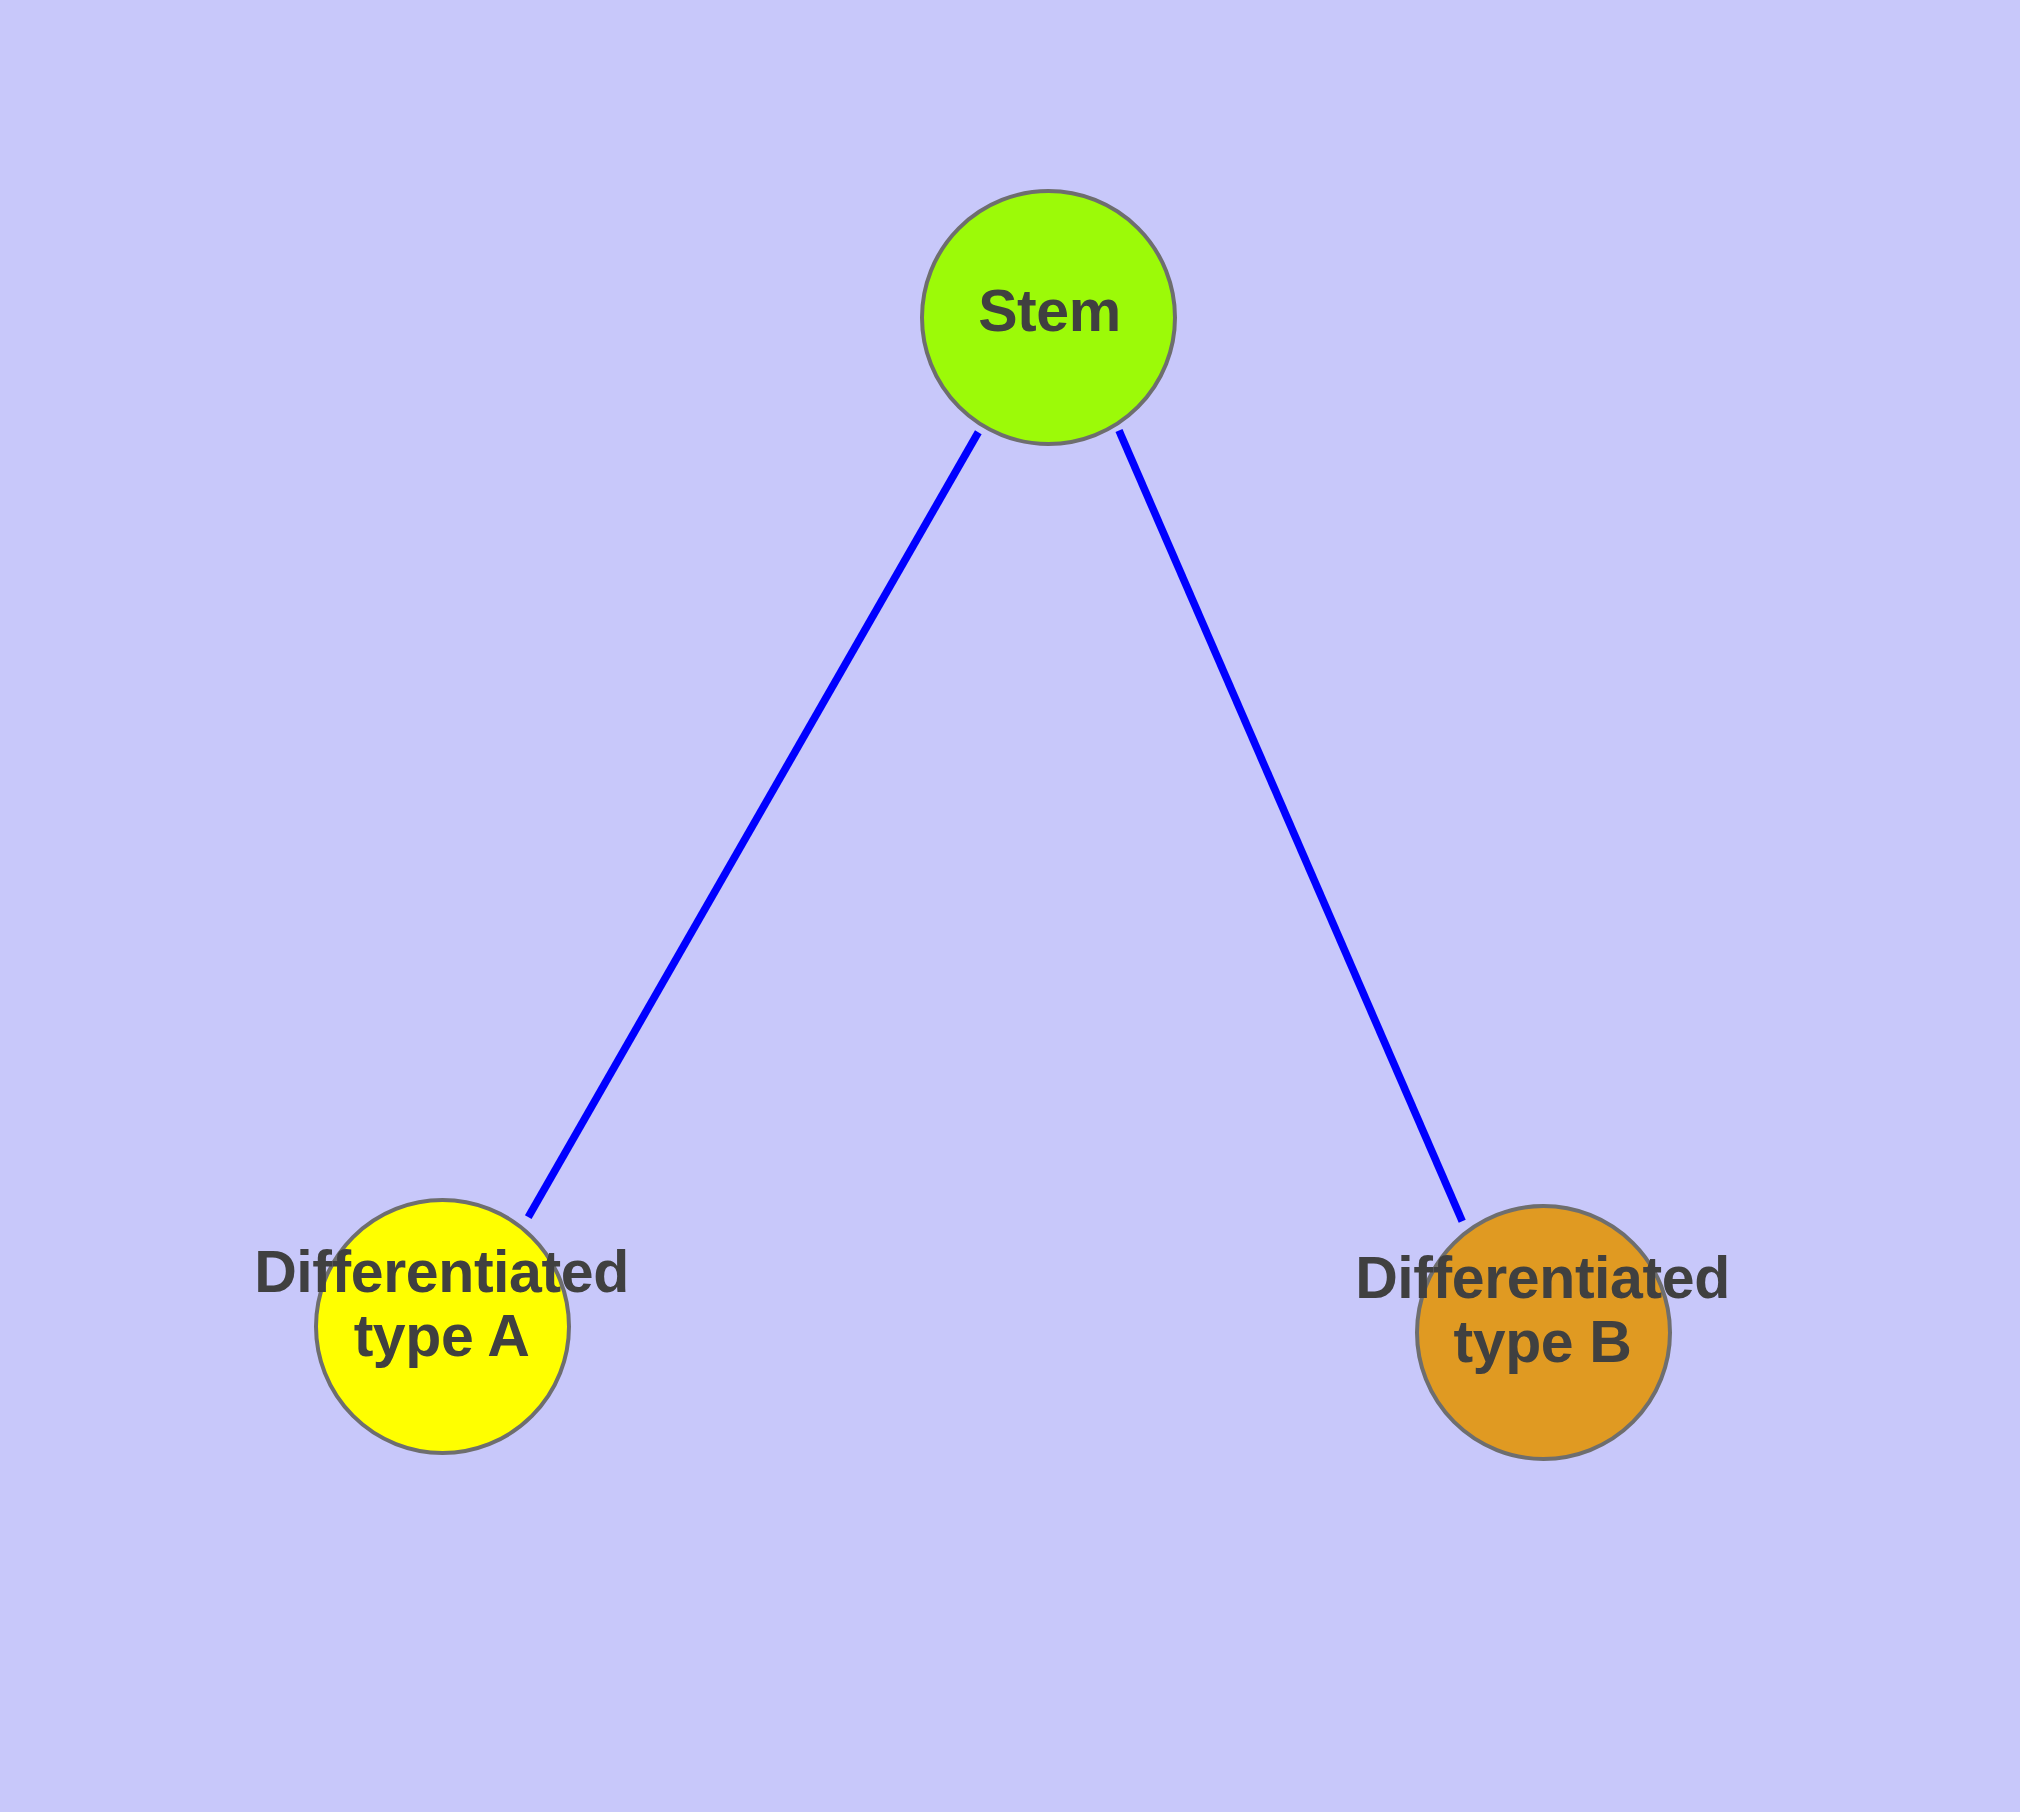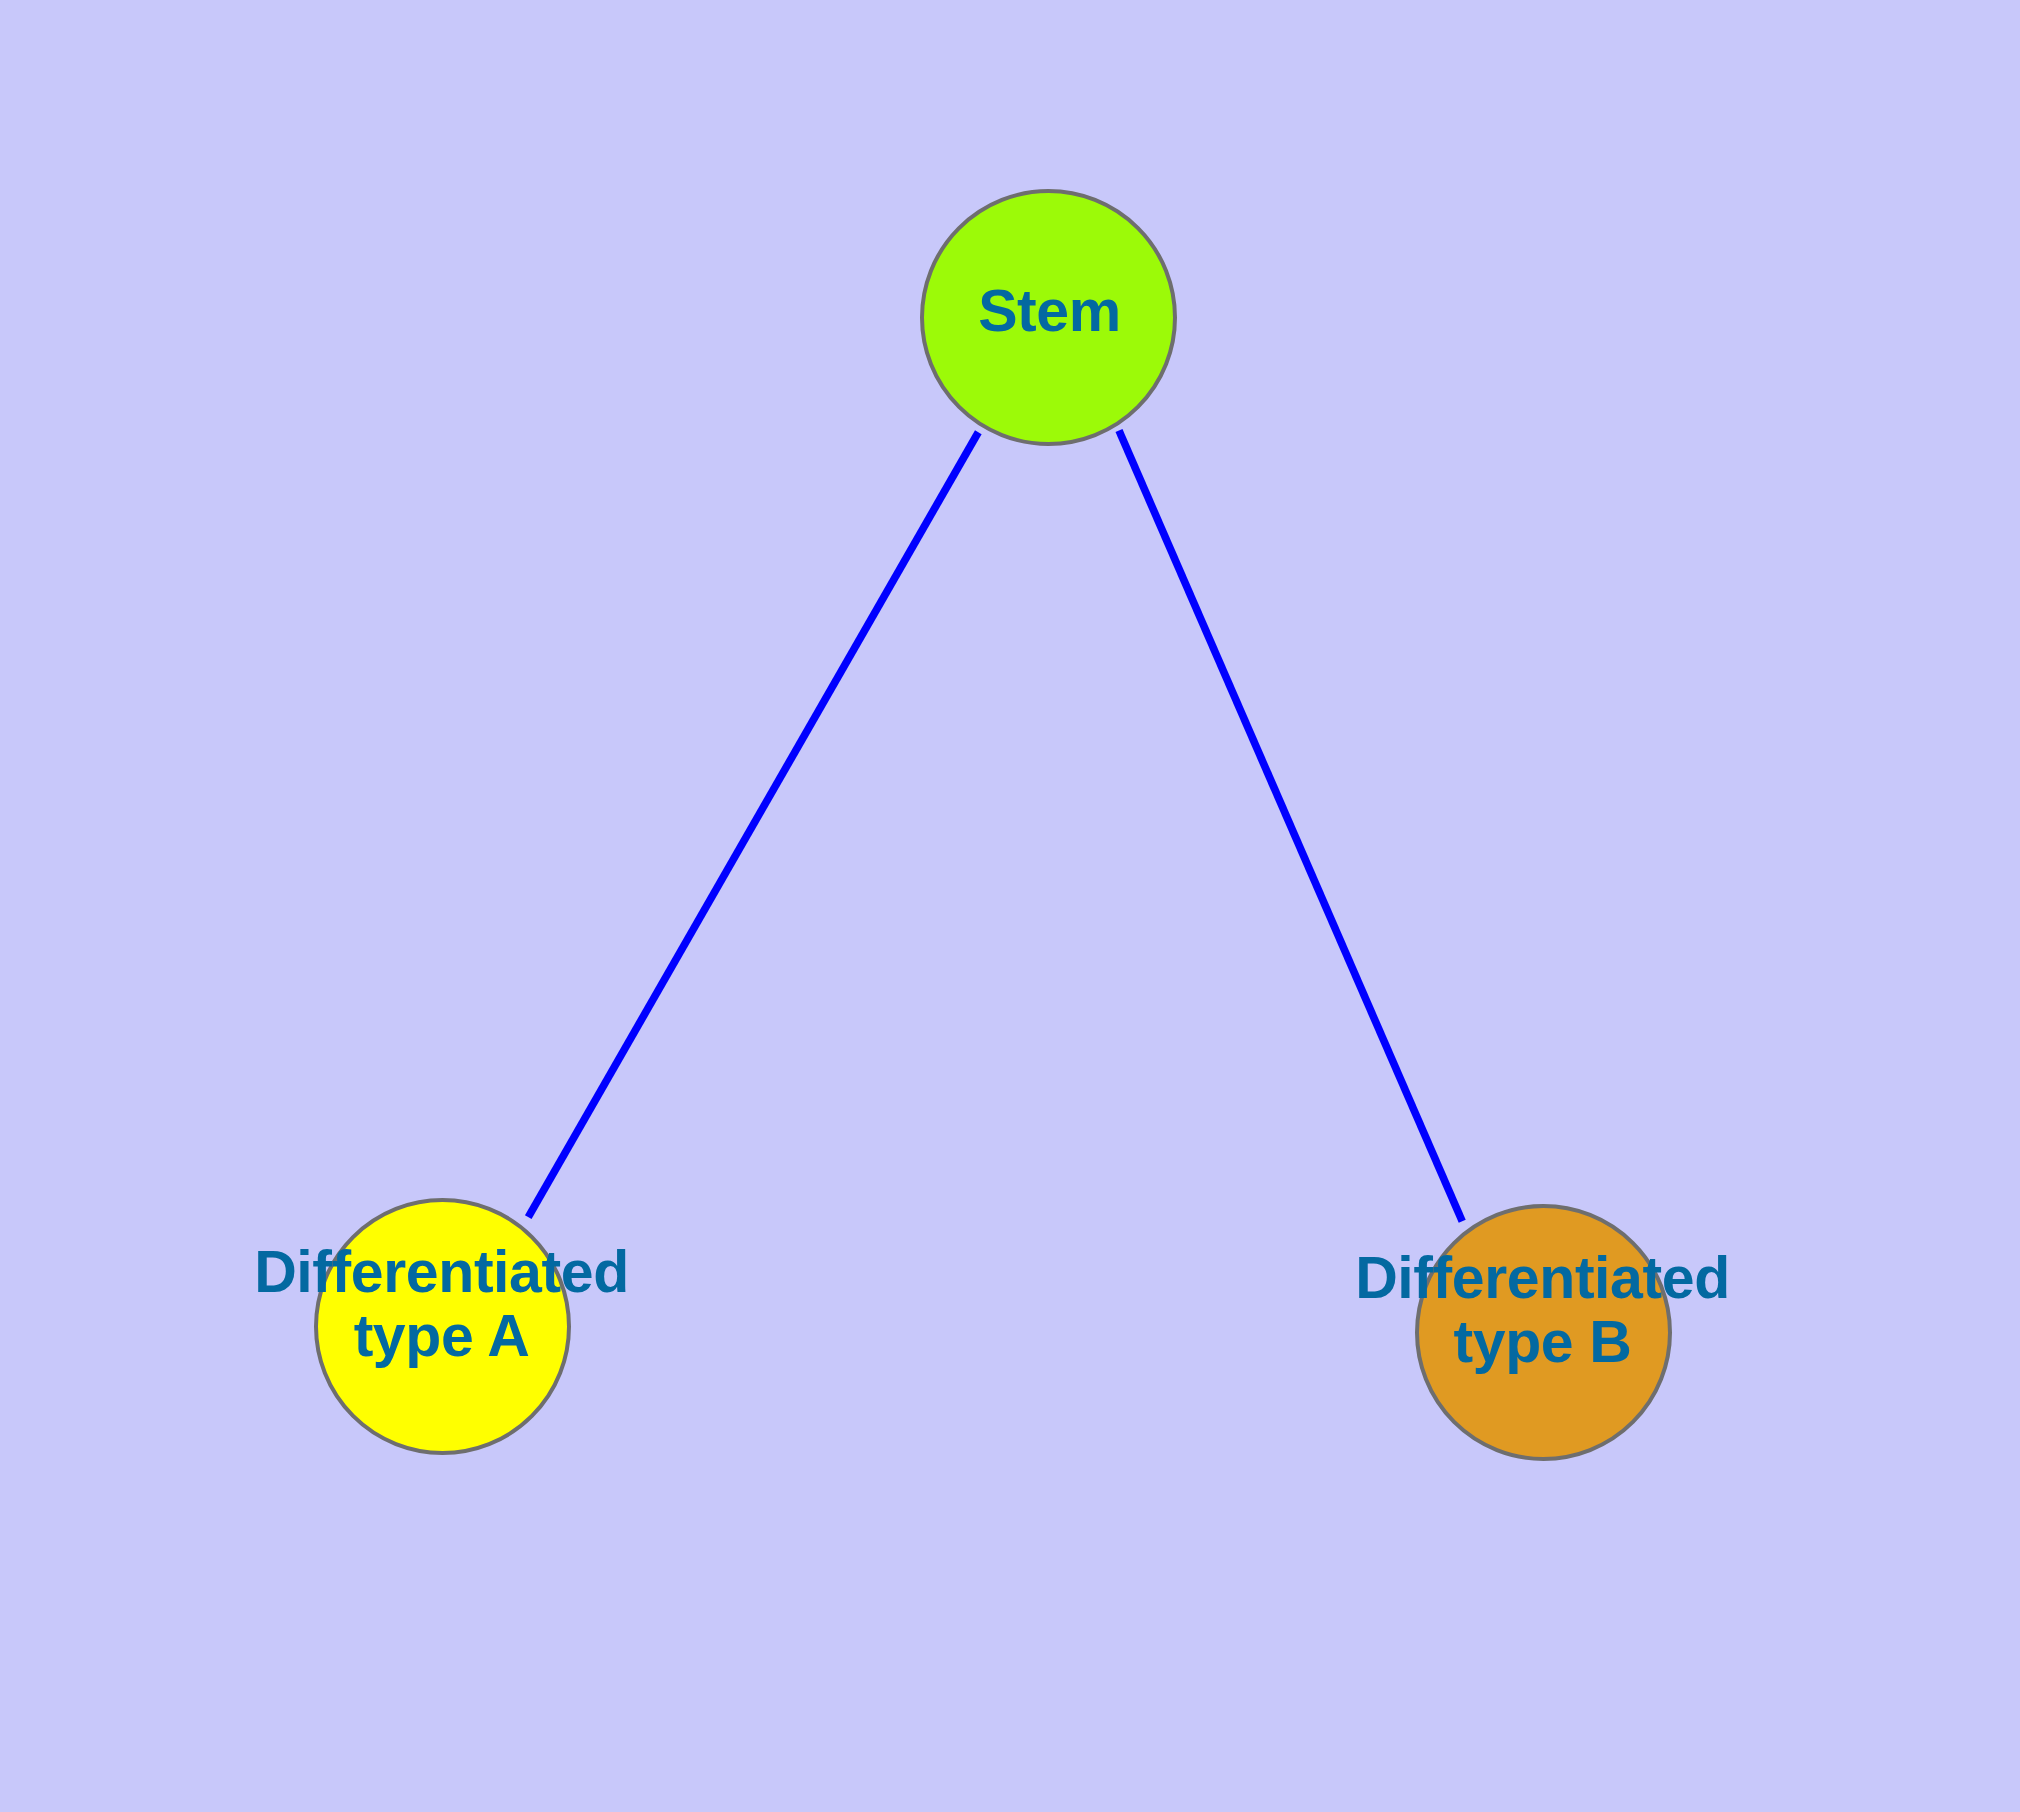--- a/index.html
+++ b/index.html
@@ -31,21 +31,21 @@
     position: absolute;
     border-radius: 50%;
     box-sizing: border-box;
     border: 4.2px solid #6e6e6e;
   }
   .node-label {
     position: absolute;
     text-align: center;
     font-family: "Liberation Sans", sans-serif;
     font-weight: bold;
-    color: #0369a1;
+    color: #404040;
     white-space: pre;
     line-height: 1.08;
     letter-spacing: -0.4px;
     pointer-events: none;
   }
   #node-stem {
     left: 920px;
     top: 189px;
     width: 257px;
     height: 257px;

